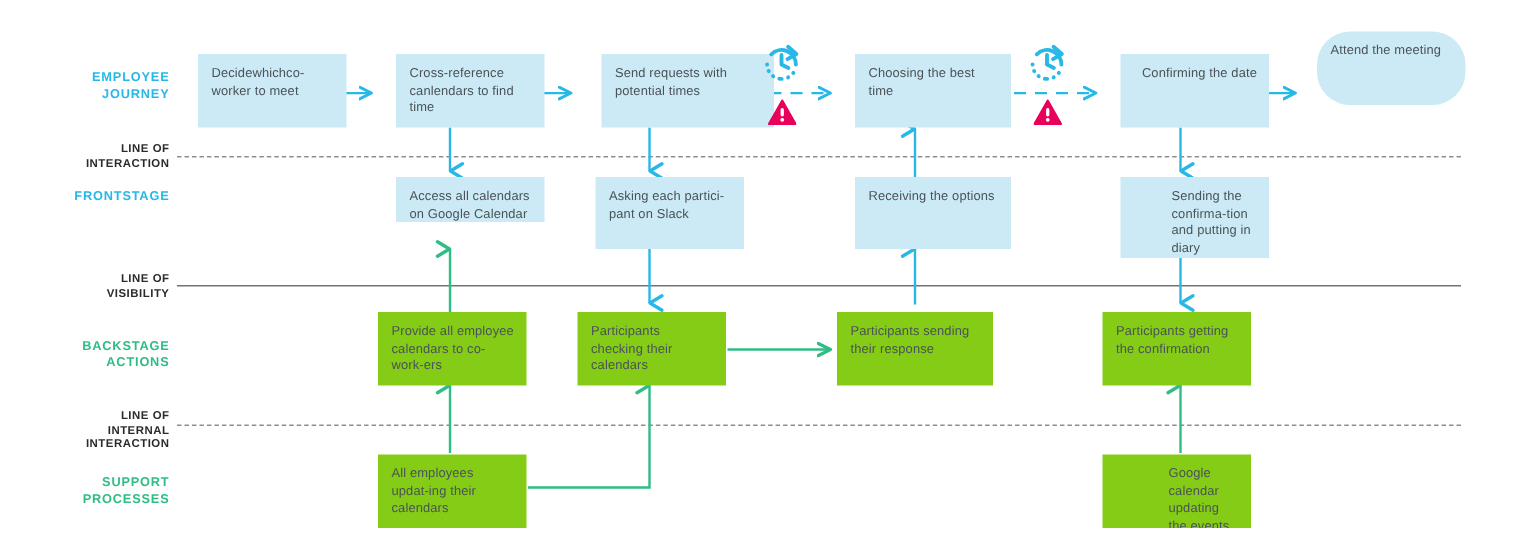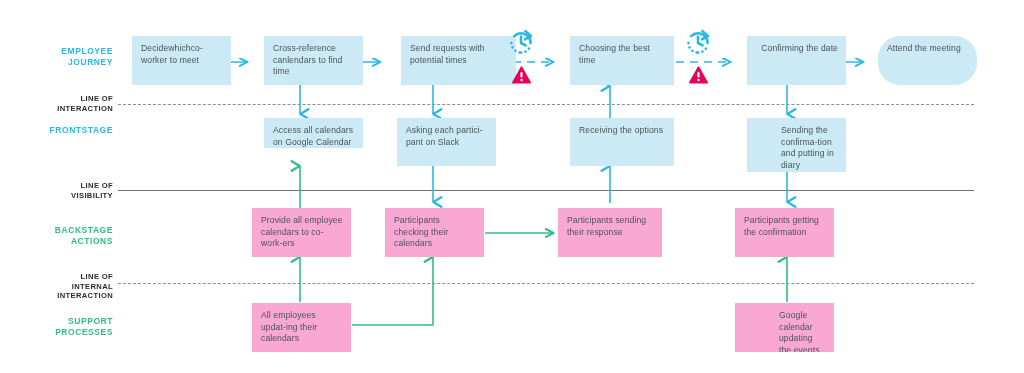--- a/index.html
+++ b/index.html
@@ -36,21 +36,21 @@
     position:absolute;
     box-sizing:border-box;
     padding:7px 8px 6px 9px;
     font-size:8.6px;
     line-height:11.6px;
     color:#4a5357;
     letter-spacing:.09px;
     overflow:hidden;
   }
   .box.blue{background:#cbeaf6;margin-left:12px;}
-  .box.green{background:#f9a8d4;}
+  .box.green{background:#84cc16;}
 
   
   #wires{position:absolute;left:0;top:0;width:1024px;height:373px;pointer-events:none;}
 
   
   .icon-cluster{position:absolute;width:34px;height:56px;}
   .icon-cluster svg{display:block;}
   .clock-icon{position:absolute;left:2px;top:0;}
   .alert-icon{position:absolute;left:8px;top:38px;}
 </style>
@@ -121,21 +121,21 @@
     <line x1="485" y1="233" x2="553" y2="233" stroke="#2fbd84" stroke-width="1.6" marker-end="url(#arrowGR)"></line>
 
     <line x1="787" y1="302" x2="787" y2="257" stroke="#2fbd84" stroke-width="1.6" marker-end="url(#arrowG)"></line>
   </svg>
 
   <div class="box blue" style="left:120px;top:36px;width:99px;height:49px;">Decidewhichco-worker to meet</div>
   <div class="box blue" style="left:252px;top:36px;width:99px;height:49px;">Cross-reference canlendars to find time</div>
   <div class="box blue" style="left:389px;top:36px;width:115px;height:49px;">Send requests with potential times</div>
   <div class="box blue" style="left:558px;top:36px;width:104px;height:49px;">Choosing the best time</div>
   <div class="box blue" style="left:735px;top:36px;width:99px;height:49px;text-align:right;">Confirming the date</div>
-  <div class="box blue" style="left:866px;top:36px;width:99px;height:49px;border-radius:22px;">Attend the meeting</div>
+  <div class="box blue" style="left:866px;top:21px;width:99px;height:49px;border-radius:22px;">Attend the meeting</div>
 
   <div class="box blue" style="left:252px;top:118px;width:99px;height:30px;">Access all calendars on Google Calendar</div>
   <div class="box blue" style="left:385px;top:118px;width:99px;height:48px;">Asking each partici-pant on Slack</div>
   <div class="box blue" style="left:558px;top:118px;width:104px;height:48px;">Receiving the options</div>
   <div class="box blue" style="left:735px;top:118px;width:99px;height:54px;padding-left:34px;">Sending the confirma-tion and putting in diary</div>
 
   <div class="box green" style="left:252px;top:208px;width:99px;height:49px;">Provide all employee calendars to co-work-ers</div>
   <div class="box green" style="left:385px;top:208px;width:99px;height:49px;">Participants checking their calendars</div>
   <div class="box green" style="left:558px;top:208px;width:104px;height:49px;">Participants sending their response</div>
   <div class="box green" style="left:735px;top:208px;width:99px;height:49px;">Participants getting the confirmation</div>

